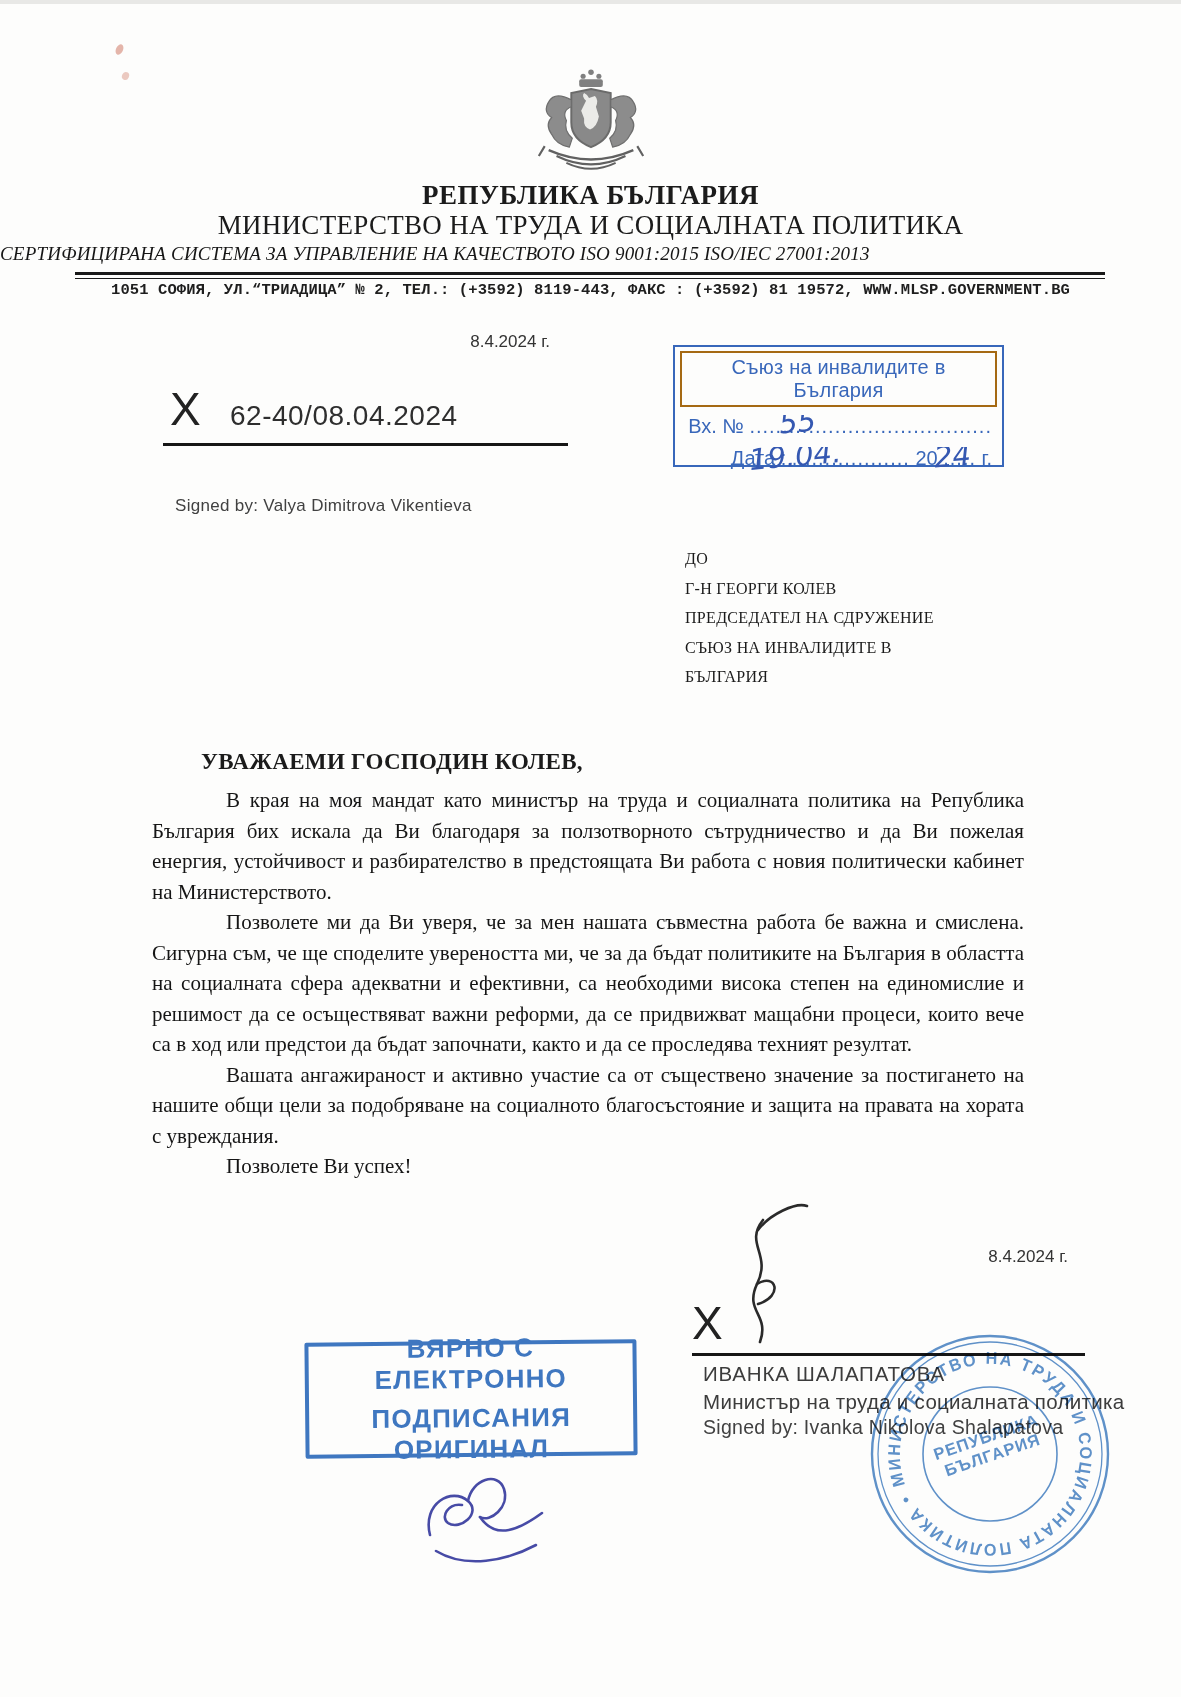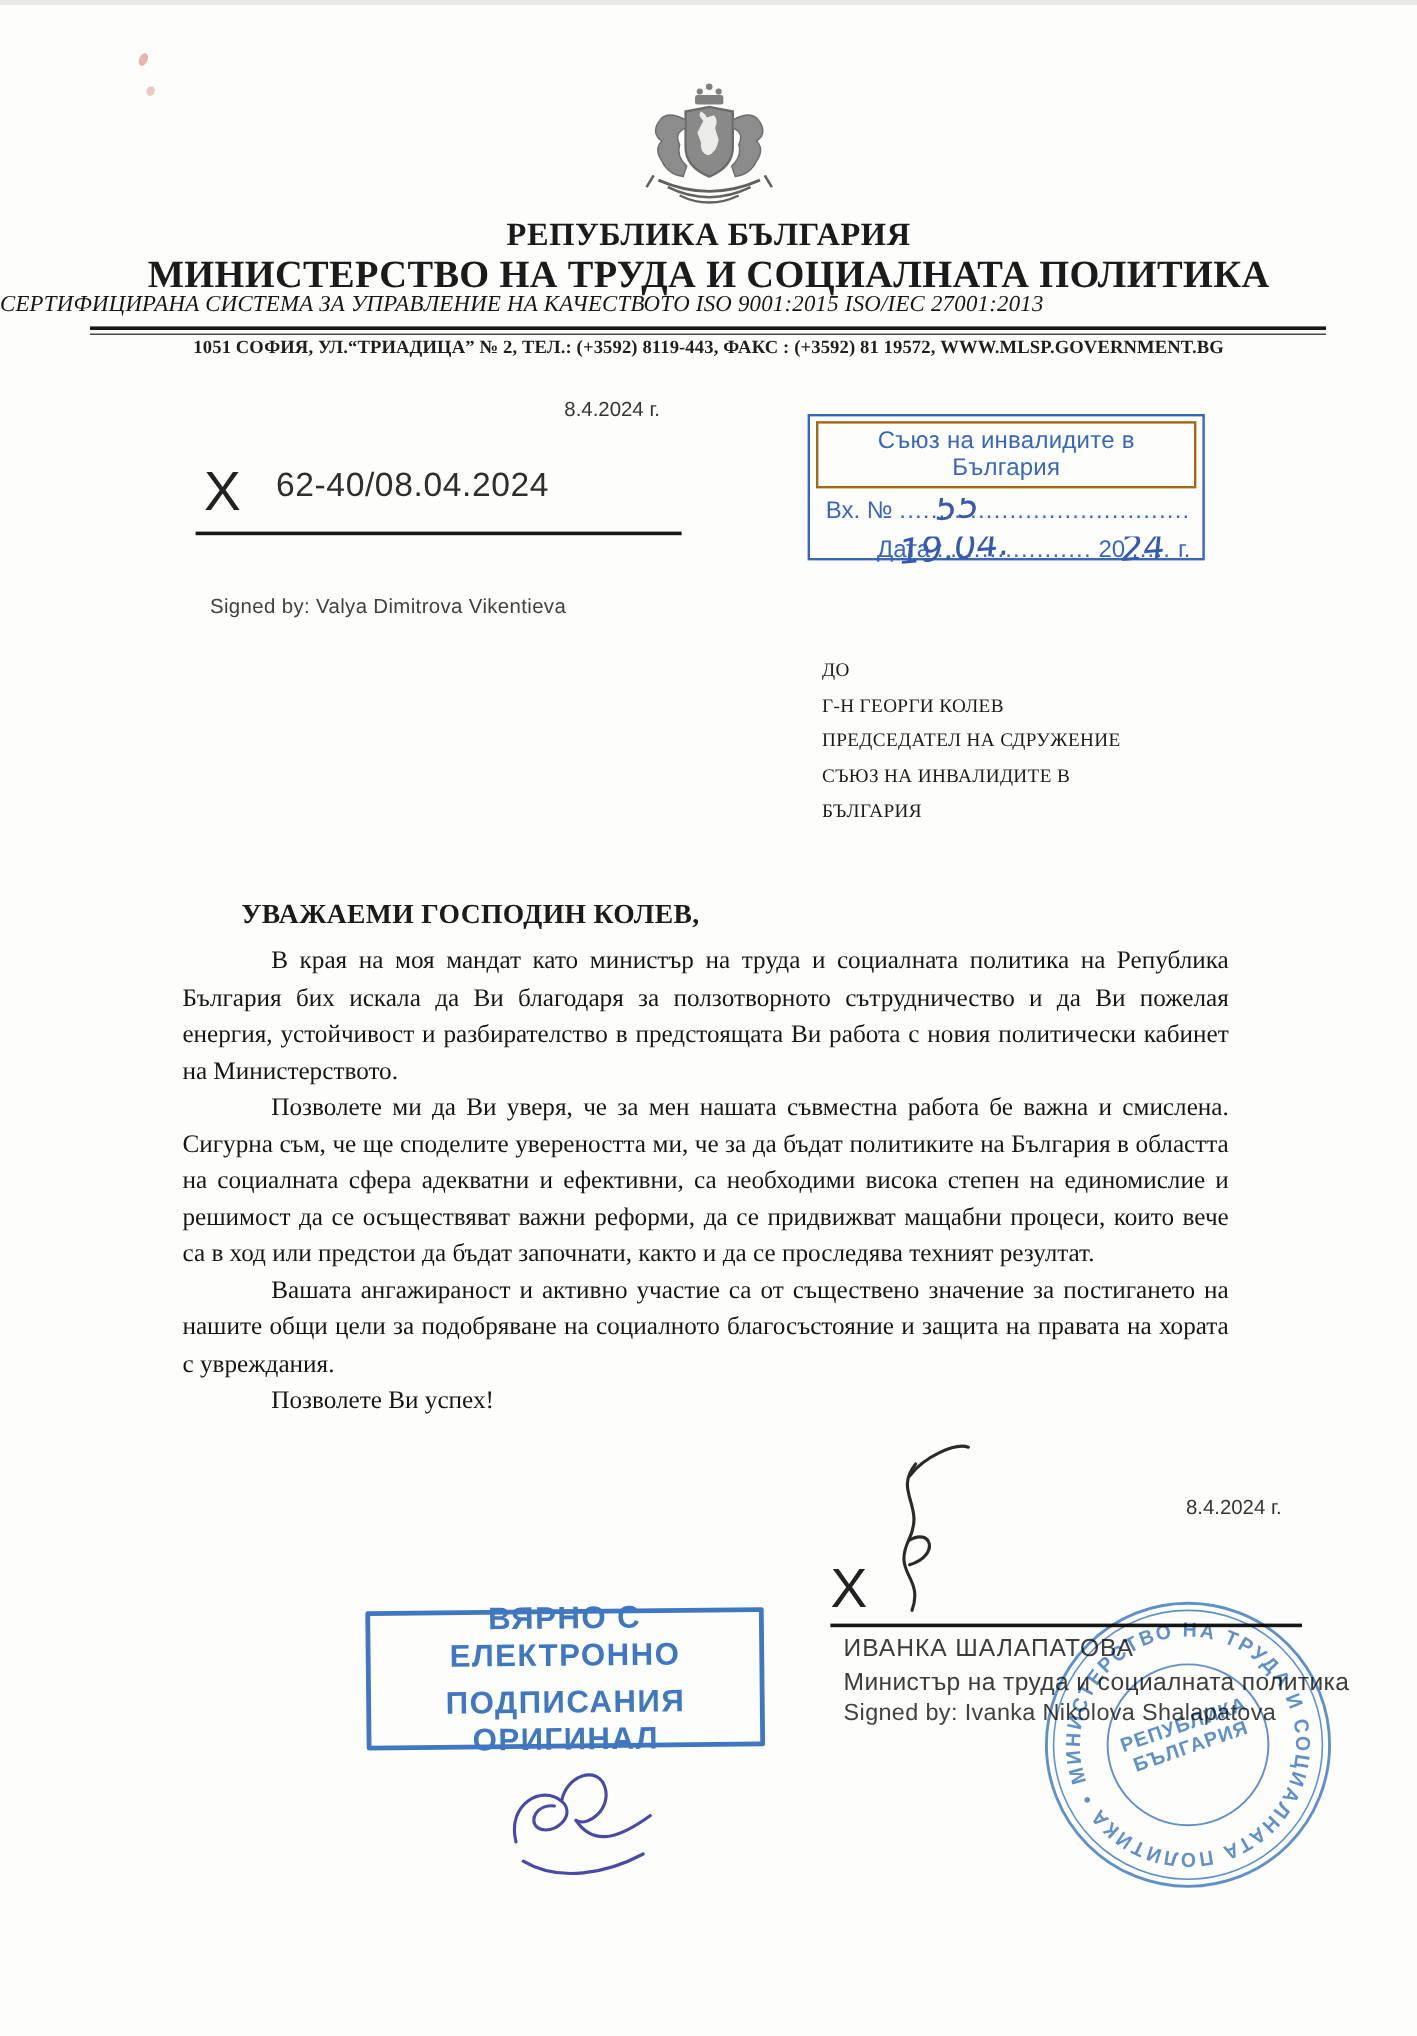--- a/index.html
+++ b/index.html
@@ -7,34 +7,34 @@
     position:relative;width:1181px;height:1697px;margin:4px auto;
     background:#fdfdfc;overflow:hidden;
     font-family:"Liberation Serif","DejaVu Serif",serif;color:#1b1b1b;
   }
   .abs{position:absolute;}
   
   .coa{left:527px;top:62px;width:128px;height:116px;opacity:.88;}
   .title-rep{left:0;top:176px;width:1181px;text-align:center;
     font-size:27px;font-weight:bold;letter-spacing:.5px;}
   .title-min{left:0;top:206px;width:1181px;text-align:center;
-    font-size:32px;font-weight:bold;letter-spacing:.3px;}
+    font-size:27px;font-weight:normal;letter-spacing:.3px;}
   .cert-line{left:0;top:239px;width:1181px;
     font-style:italic;font-size:19px;letter-spacing:.2px;color:#161616;}
   .head-rule{left:75px;top:268px;width:1030px;height:3px;
     border-top:3px solid #191919;border-bottom:1px solid #191919;}
   .addr-line{left:0;top:277px;width:1181px;text-align:center;
-    font-family:Liberation Serif, serif;font-weight:bold;
+    font-family:Liberation Mono, monospace;font-weight:bold;
     font-size:15.5px;color:#1e1e1e;letter-spacing:.1px;}
   
   .date-top{left:250px;top:328px;width:300px;text-align:right;
     font-family:"Liberation Sans",sans-serif;font-size:17px;color:#333;}
   .x1{left:170px;top:382px;font-family:"Liberation Sans",sans-serif;
     font-size:46px;color:#222;line-height:46px;}
-  .ref-num{left:230px;top:384px;font-family:"Liberation Sans",sans-serif;
+  .ref-num{left:230px;top:396px;font-family:"Liberation Sans",sans-serif;
     font-size:28px;color:#2e2e2e;letter-spacing:.5px;}
   .ref-line{left:163px;top:439px;width:405px;height:3px;background:#161616;}
   .signed1{left:175px;top:492px;font-family:"Liberation Sans",sans-serif;
     font-size:17px;color:#414141;letter-spacing:.3px;}
   
   .reg-box{left:673px;top:341px;width:327px;height:118px;
     border:2.5px solid #2e5fb7;color:#2e5fb7;
     font-family:"Liberation Sans",sans-serif;opacity:.95;}
   .reg-org{margin:4px 5px 0 5px;border:2px solid #a16207;padding:3px 4px;
     text-align:center;font-size:20px;letter-spacing:.2px;}

